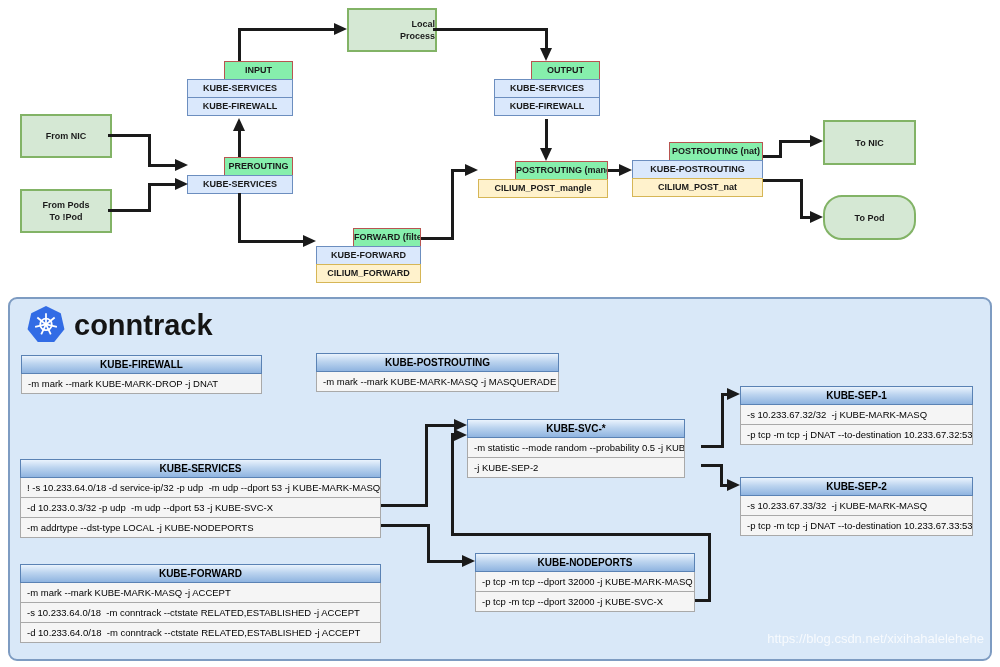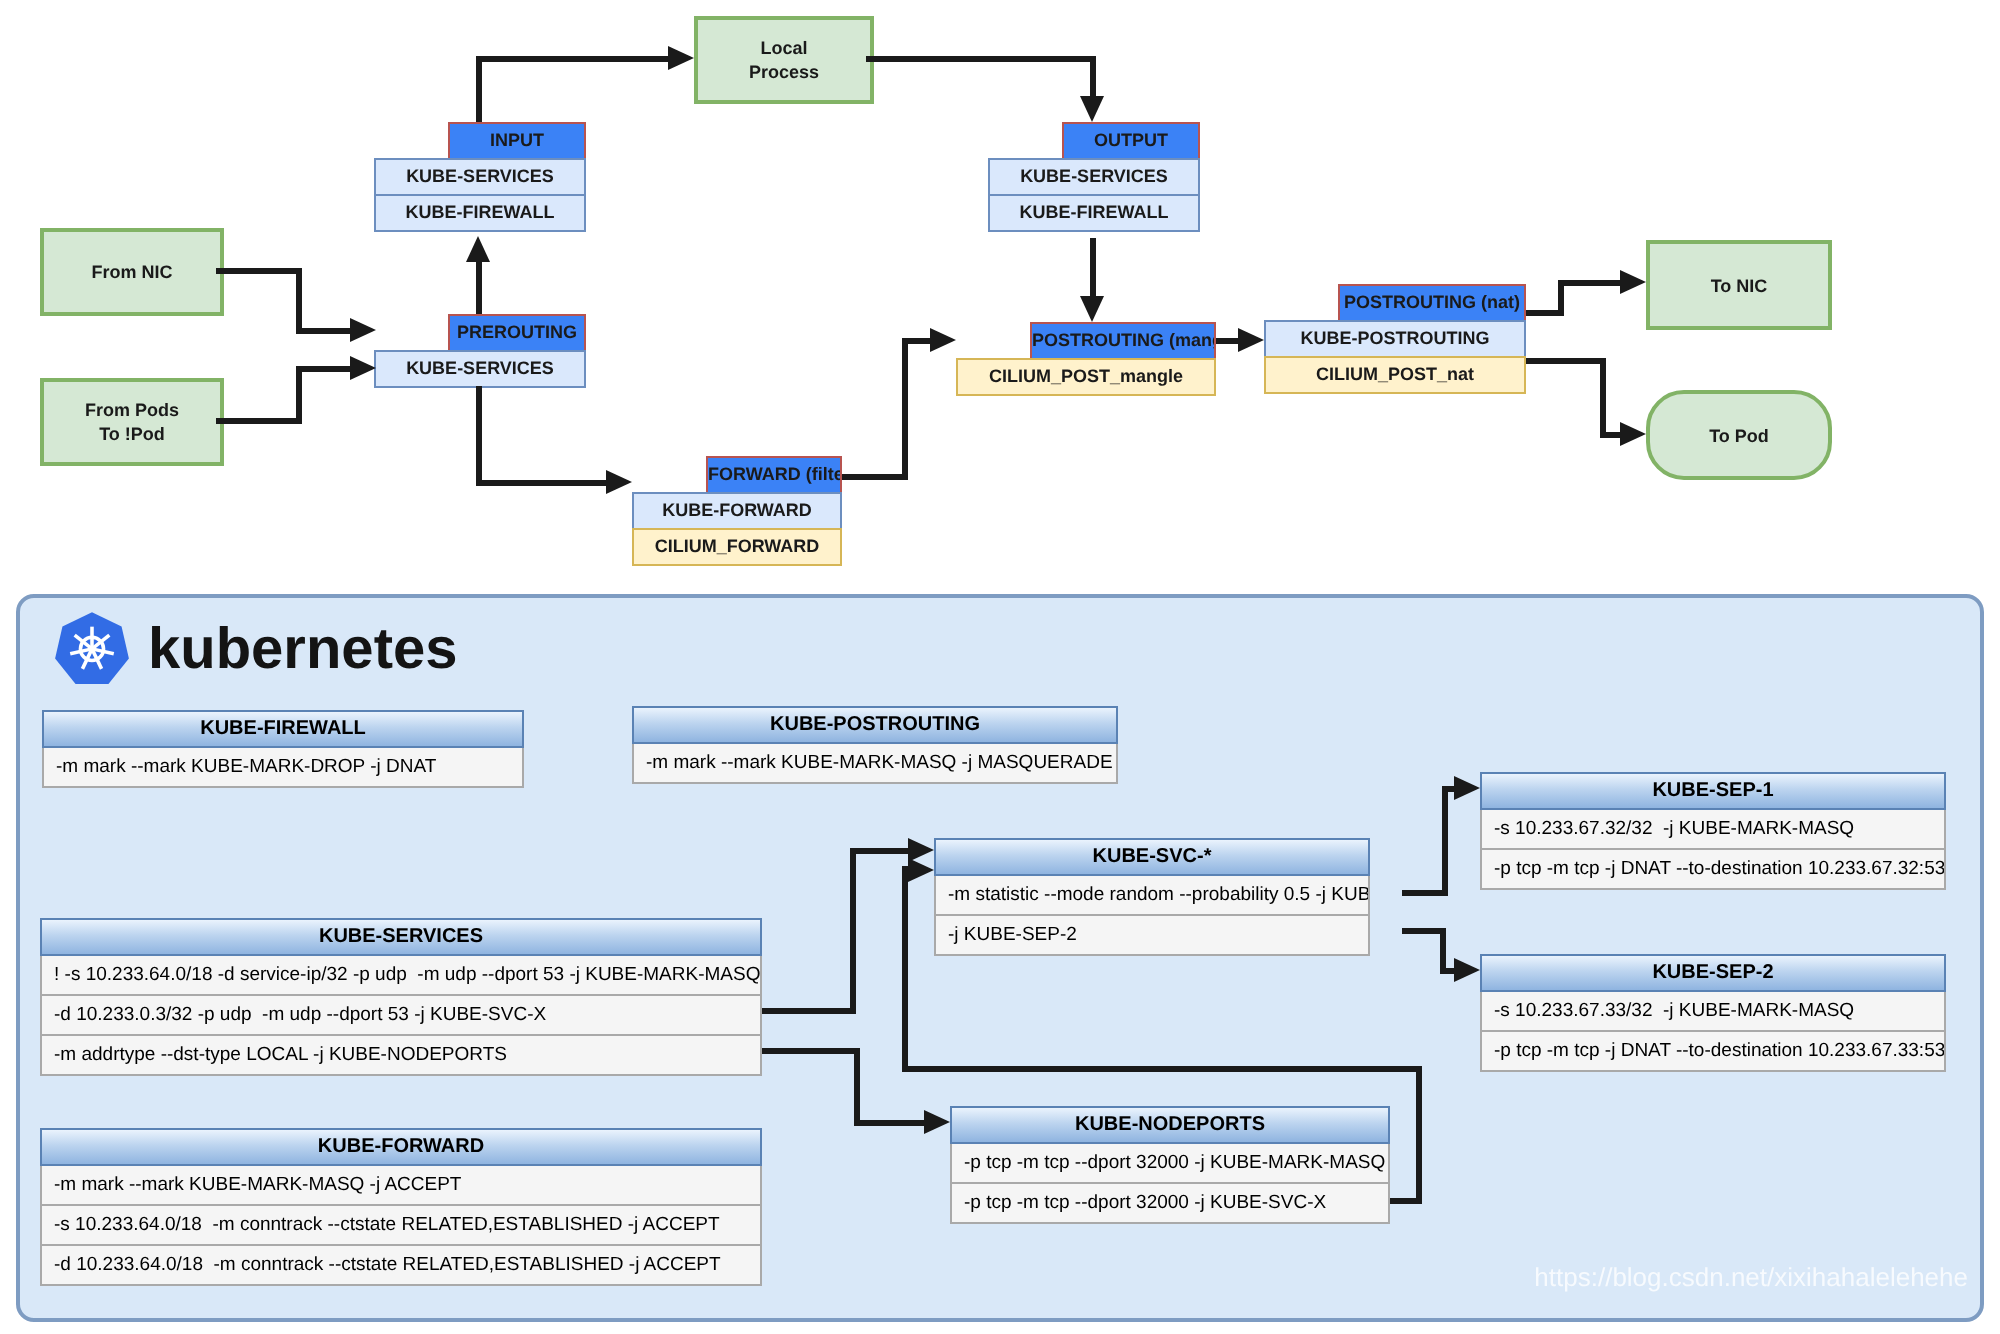--- a/index.html
+++ b/index.html
@@ -5,21 +5,21 @@
   html,body{margin:0;padding:0;background:#fff;}
   .stage{position:relative;width:1000px;height:667px;background:#ffffff;
          font-family:"Liberation Sans",sans-serif;overflow:hidden;}
 
   
   .chain{position:absolute;}
   .seg{height:17px;line-height:17px;border:1px solid;text-align:center;
        font-size:9px;font-weight:bold;color:#1a1a1a;margin-top:-1px;
        white-space:nowrap;overflow:hidden;}
   .seg:first-child{margin-top:0;}
-  .seg.red{background:#3b82f6;border-color:#b85450;margin-left:37px;}
+  .seg.red{background:#86efac;border-color:#b85450;margin-left:37px;}
   .seg.blue{background:#dae8fc;border-color:#6c8ebf;}
   .seg.yellow{background:#fff2cc;border-color:#d6b656;}
 
   
   .gbox{position:absolute;background:#d5e8d4;border:2px solid #82b366;
         display:flex;flex-direction:column;align-items:center;justify-content:center;
         font-size:9px;font-weight:bold;color:#1a1a1a;text-align:center;line-height:12px;}
 
   
   .hl,.vl{position:absolute;background:#1a1a1a;}
@@ -51,21 +51,21 @@
 
 <div class="stage">
 
   <div class="gbox" style="left:20px;top:189px;width:88px;height:40px;">
     <div>From Pods</div>
     <div>To !Pod</div>
   </div>
   <div class="gbox" style="left:20px;top:114px;width:88px;height:40px;">
     <div>From NIC</div>
   </div>
-  <div class="gbox" style="left:347px;top:8px;width:86px;height:40px;">
+  <div class="gbox" style="left:347px;top:8px;width:86px;height:40px;align-items:flex-end;">
     <div>Local</div>
     <div>Process</div>
   </div>
   <div class="gbox" style="left:823px;top:120px;width:89px;height:41px;">
     <div>To NIC</div>
   </div>
   <div class="gbox" style="left:823px;top:195px;width:89px;height:41px;border-radius:19px;">
     <div>To Pod</div>
   </div>
 
@@ -158,21 +158,21 @@
       <line x1="18" y1="17.5" x2="25.8" y2="11.3"></line>
       <line x1="18" y1="17.5" x2="27.8" y2="19.7"></line>
       <line x1="18" y1="17.5" x2="22.3" y2="26.5"></line>
       <line x1="18" y1="17.5" x2="13.7" y2="26.5"></line>
       <line x1="18" y1="17.5" x2="8.2" y2="19.7"></line>
       <line x1="18" y1="17.5" x2="10.2" y2="11.3"></line>
       <circle cx="18" cy="17.5" r="5.2"></circle>
     </g>
     <circle cx="18" cy="17.5" r="1.4" fill="#ffffff"></circle>
   </svg>
-  <div class="brand">kubernetes</div>
+  <div class="brand">conntrack</div>
 
   <div class="tbl" style="left:21px;top:355px;width:241px;">
     <div class="tbl-h">KUBE-FIREWALL</div>
     <div class="tbl-r">-m mark --mark KUBE-MARK-DROP -j DNAT</div>
   </div>
 
   <div class="tbl" style="left:316px;top:353px;width:243px;">
     <div class="tbl-h">KUBE-POSTROUTING</div>
     <div class="tbl-r">-m mark --mark KUBE-MARK-MASQ -j MASQUERADE</div>
   </div>

